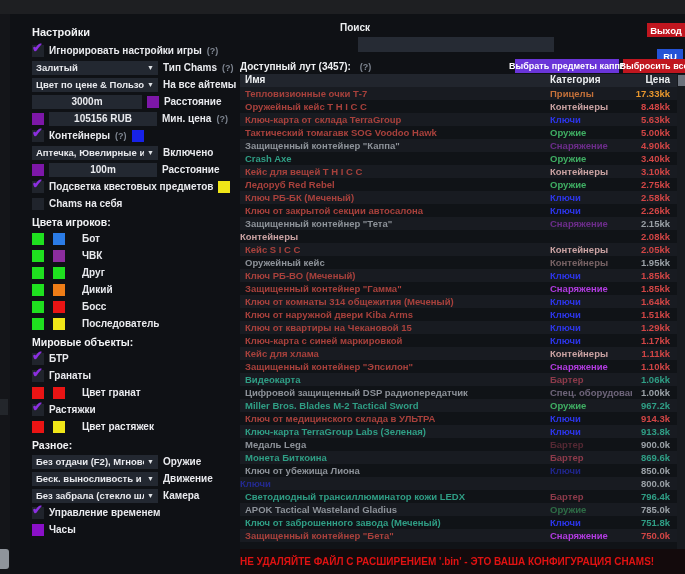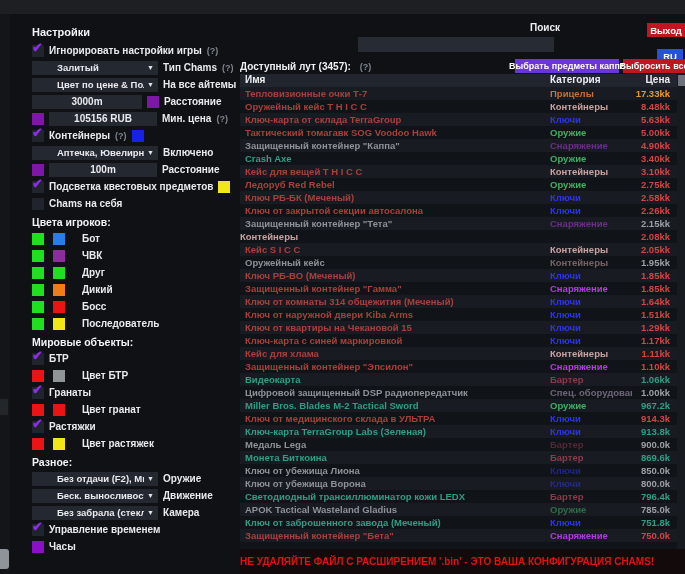--- a/index.html
+++ b/index.html
@@ -17,31 +17,31 @@
   .panel-left{position:absolute;left:14px;top:10px;width:224px;color:#e9eaee;}
   .ptitle{font-size:11px;color:#f2f3f5;height:18px;line-height:16px;padding-left:8px;}
   .sectitle{font-size:10.5px;color:#f2f3f5;height:16px;line-height:16px;padding-left:8px;margin-top:2px;}
   .srow{display:flex;align-items:center;height:17px;gap:5px;padding-left:8px;font-size:10px;}
   .lbl{color:#e9eaee;white-space:nowrap;}
   .hint{color:#7e8590;font-size:9px;}
   .chk{width:12px;height:12px;background:#20242c;position:relative;flex:0 0 auto;}
   .tick{position:absolute;left:0px;top:-4px;font-style:normal;font-size:13px;line-height:13px;}
   .dd{width:126px;height:14px;background:#232831;display:flex;align-items:center;justify-content:space-between;
       padding:0 4px;box-sizing:border-box;flex:0 0 auto;color:#e9eaee;white-space:nowrap;overflow:hidden;}
-  .dd .v{overflow:hidden;text-overflow:clip;white-space:nowrap;font-size:9.5px;margin-left:21px;}
+  .dd .v{overflow:hidden;text-overflow:clip;white-space:nowrap;font-size:9.5px;}
   .arr{font-size:7px;color:#dfe2e6;margin-left:3px;}
   .inp{height:14px;background:#232831;display:flex;align-items:center;justify-content:center;
        box-sizing:border-box;flex:0 0 auto;color:#e9eaee;font-size:10px;}
   .inp.w126{width:110px;} .inp.w108{width:108px;}
   .sq{width:12px;height:12px;flex:0 0 auto;}
   .pcrow .sq{margin-right:4px;}
   .pcrow .lbl{margin-left:8px;}
 
   
-  .search-label{position:absolute;left:330px;top:8px;width:220px;text-align:right;font-size:10px;color:#eceef0;}
+  .search-label{position:absolute;left:330px;top:8px;width:220px;text-align:left;font-size:10px;color:#eceef0;}
   .search-input{position:absolute;left:348px;top:23px;width:196px;height:15px;background:#262b34;border:none;
        color:#e9eaee;font-family:"Liberation Sans",sans-serif;font-size:10px;padding:0 4px;box-sizing:border-box;}
   .btn{position:absolute;display:flex;align-items:center;justify-content:center;color:#ffffff;font-size:9.5px;
        white-space:nowrap;cursor:default;}
   .exit-btn{right:0;top:9px;width:38px;height:14px;}
   .ru-btn{right:2px;top:35px;width:26px;height:15px;}
   .kappa-btn{left:505px;top:45px;width:104px;height:14px;font-size:9px;}
   .drop-btn{left:613px;top:45px;width:62px;height:14px;font-size:9px;}
   .loot-title{position:absolute;left:230px;top:47px;font-size:10px;color:#f0f1f3;}
   .loot-title .hint{margin-left:6px;}
@@ -182,25 +182,20 @@
       </div>
 
     <div class="sectitle">Мировые объекты:</div>
     <div id="world-objects">
         <div class="srow">
        <span class="chk">
             <i class="tick" style="color:#8b2fe0">✔</i>
           </span>
        <span class="lbl">БТР</span>
      </div>
-        <div class="srow pcrow">
-       <span class="sq" style="background:#ea1414"></span>
-       <span class="sq" style="background:#8f9496"></span>
-       <span class="lbl">Цвет БТР</span>
-     </div>
         <div class="srow">
        <span class="chk">
             <i class="tick" style="color:#8b2fe0">✔</i>
           </span>
        <span class="lbl">Гранаты</span>
      </div>
         <div class="srow pcrow">
        <span class="sq" style="background:#ea1414"></span>
        <span class="sq" style="background:#ea1414"></span>
        <span class="lbl">Цвет гранат</span>
@@ -420,21 +415,20 @@
      <span class="cname" style="color:#2f9e85">Монета Биткоина</span>
      <span class="ccat" style="color:#8c3a4a;">Бартер</span>
      <span class="cprice" style="color:#2f9e85">869.6k</span>
    </div>
         <div class="trow ">
      <span class="cname" style="color:#8d9299">Ключ от убежища Лиона</span>
      <span class="ccat" style="color:#2c35e8;opacity:.55;">Ключи</span>
      <span class="cprice" style="color:#9aa0a6">850.0k</span>
    </div>
         <div class="trow odd">
-     <span class="cname" style="color:#8d9299">Ключ от убежища Ворона</span>
      <span class="ccat" style="color:#2c35e8;opacity:.55;">Ключи</span>
      <span class="cprice" style="color:#9aa0a6">800.0k</span>
    </div>
         <div class="trow ">
      <span class="cname" style="color:#2f9e85">Светодиодный трансиллюминатор кожи LEDX</span>
      <span class="ccat" style="color:#8c3a4a;">Бартер</span>
      <span class="cprice" style="color:#2f9e85">796.4k</span>
    </div>
         <div class="trow odd">
      <span class="cname" style="color:#8d9299">APOK Tactical Wasteland Gladius</span>

